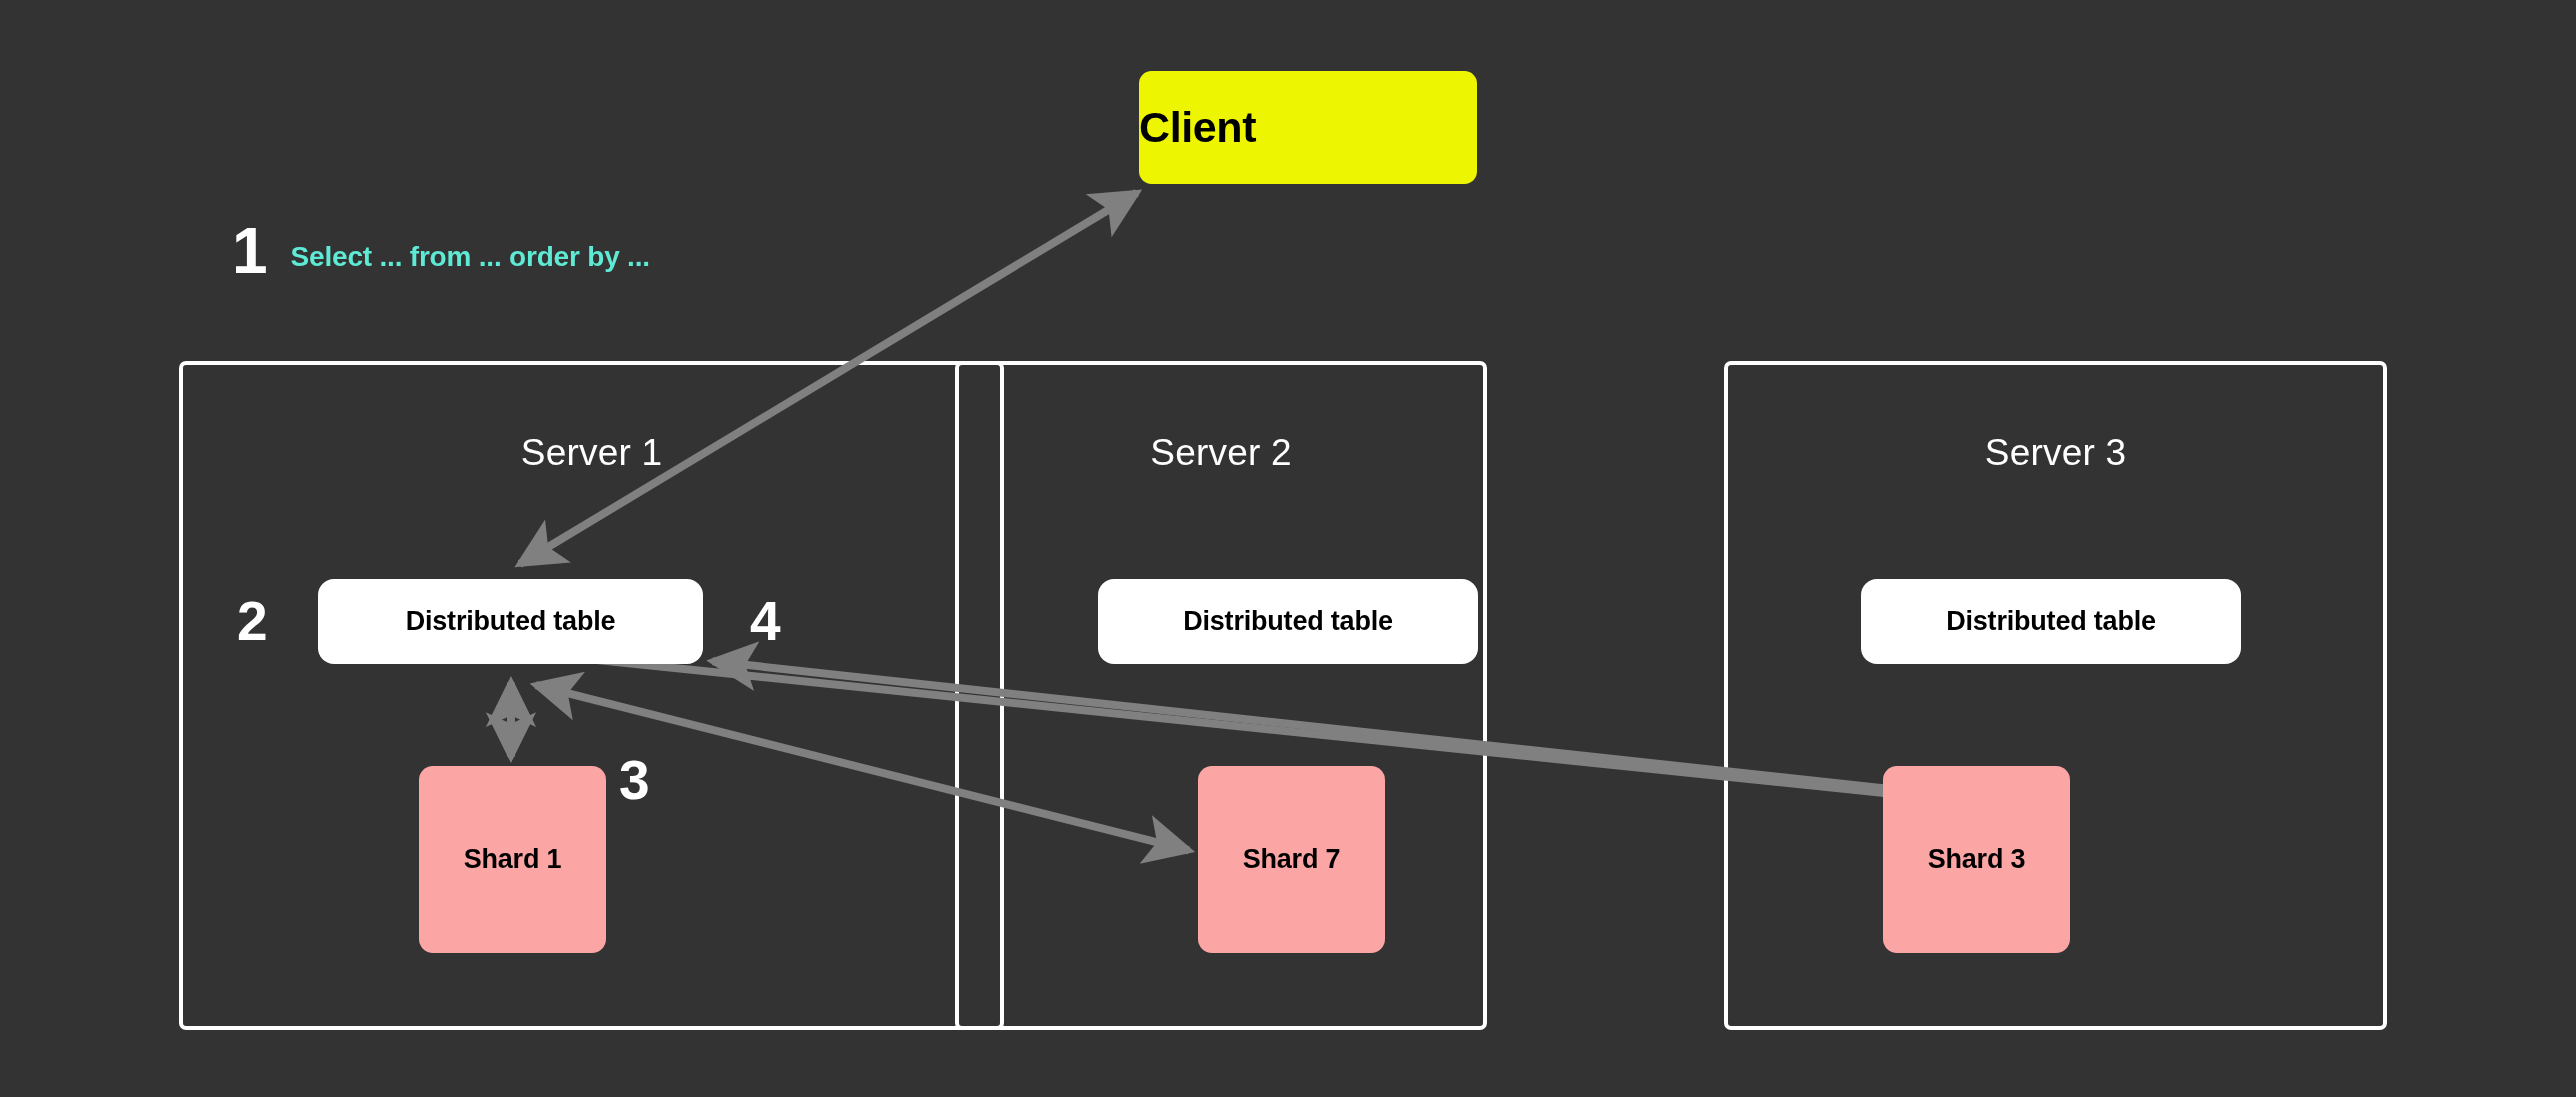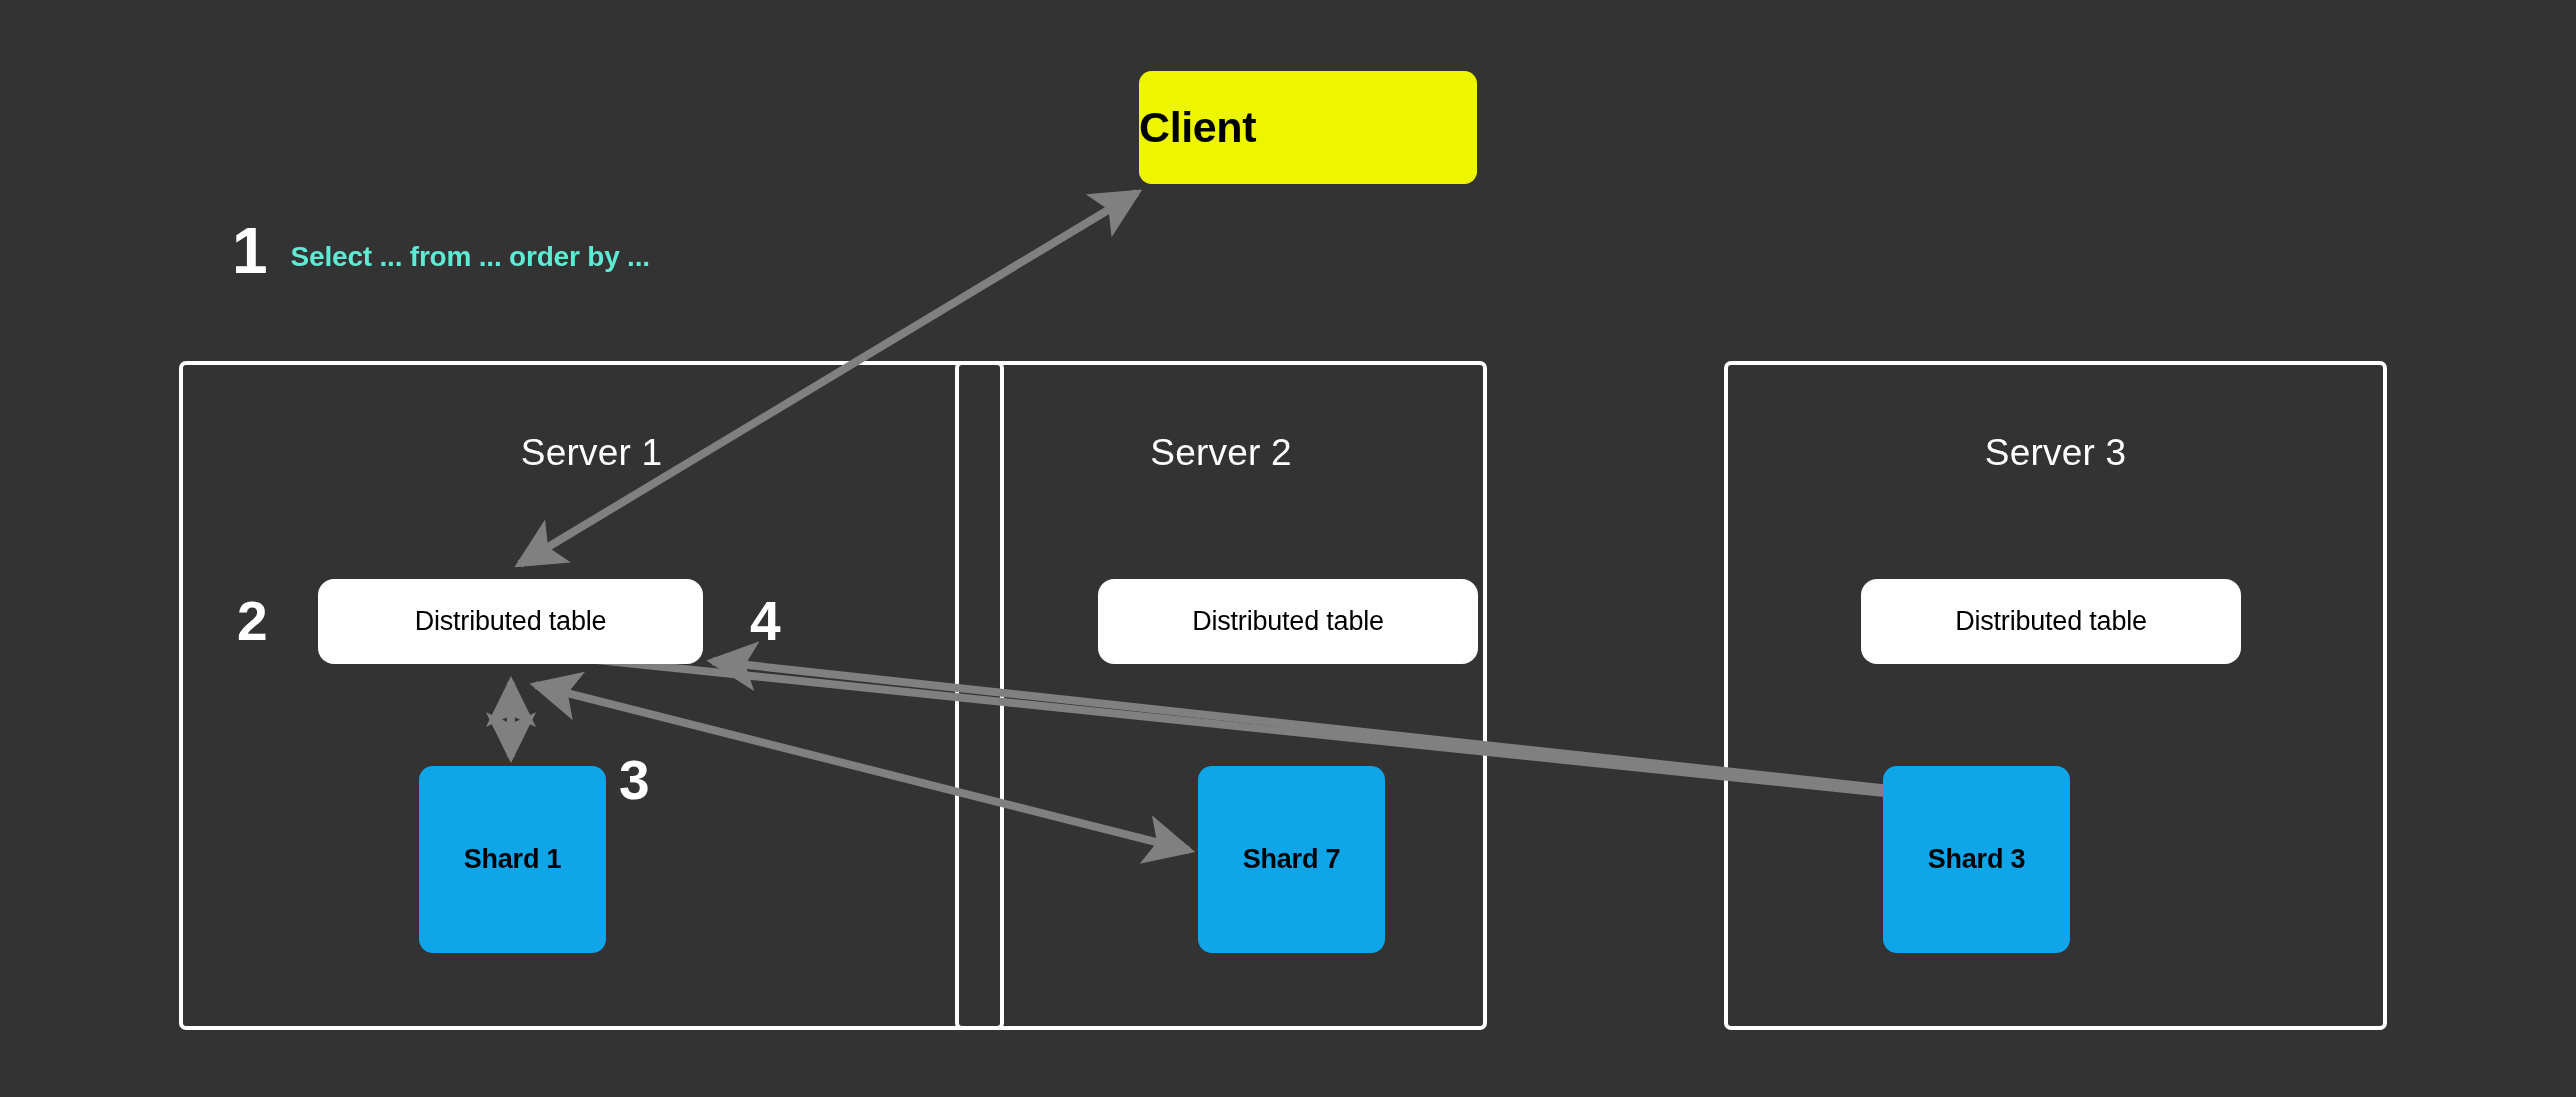--- a/index.html
+++ b/index.html
@@ -103,32 +103,32 @@
     align-items: center;
     justify-content: center;
     z-index: 4;
   }
   #dist-table-1 { left: 318px;  top: 579px; width: 385px; }
   #dist-table-2 { left: 1098px; top: 579px; width: 380px; }
   #dist-table-3 { left: 1861px; top: 579px; width: 380px; }
   .dist-table-label {
     color: #000000;
     font-size: 27px;
-    font-weight: 400;
+    font-weight: 700;
     letter-spacing: -0.2px;
     line-height: 1;
     white-space: nowrap;
   }
 
   
   .shard-box {
     position: absolute;
     width: 187px;
     height: 187px;
-    background: #0ea5e9;
+    background: #fca5a5;
     border-radius: 14px;
     display: flex;
     align-items: center;
     justify-content: center;
     z-index: 4;
   }
   #shard-box-1 { left: 419px;  top: 766px; }
   #shard-box-2 { left: 1198px; top: 766px; }
   #shard-box-3 { left: 1883px; top: 766px; }
   .shard-label {

